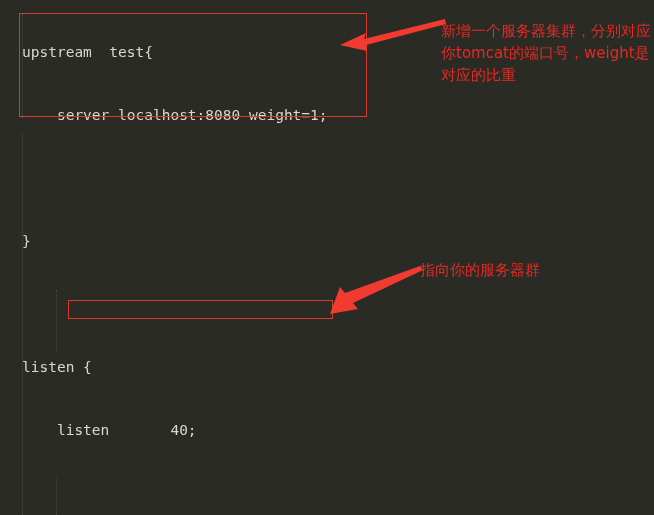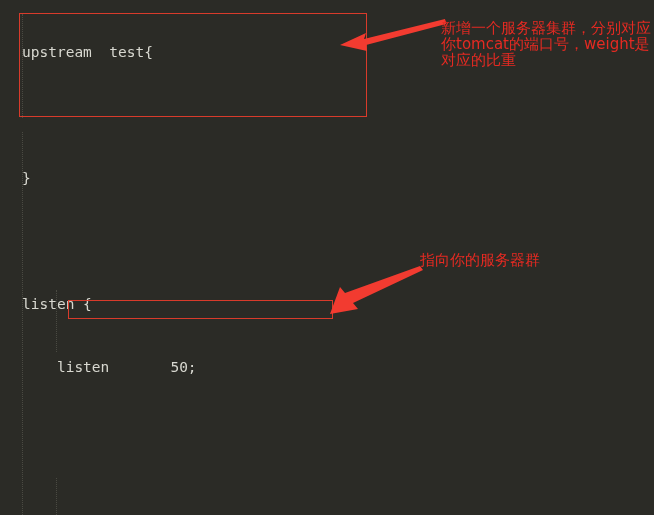--- a/index.html
+++ b/index.html
@@ -76,51 +76,52 @@
   }
   #arrow-upstream { left: 340px; top: 18px; }
   #arrow-proxy    { left: 328px; top: 266px; }
 
   
   .annotation {
     position: absolute;
     color: #e52a22;
     font-family: "DejaVu Sans", "Liberation Sans", sans-serif;
     font-size: 15px;
-    line-height: 16px;
+    line-height: 22px;
     white-space: pre-line;
   }
   #note-upstream {
     left: 441px;
     top: 20px;
     width: 214px;
   }
   #note-proxy {
     left: 420px;
-    top: 252px;
+    top: 259px;
     width: 220px;
   }
 </style>
 </head>
 <body>
 
 <div id="screen">
 
   <div class="guide g1"></div>
   <div class="guide g2"></div>
   <div class="guide g3"></div>
   <div class="guide g4"></div>
 
   <div id="code">
     <div class="line">upstream  test{</div>
+    <div class="line">    server localhost:8080 weight=1;</div>
     <div class="line blank"></div>
     <div class="line">}</div>
     <div class="line blank"></div>
     <div class="line">listen {</div>
-    <div class="line">    listen       50;</div>
+    <div class="line">    listen       40;</div>
     
     
     
     
     
     
     
     
     
     

